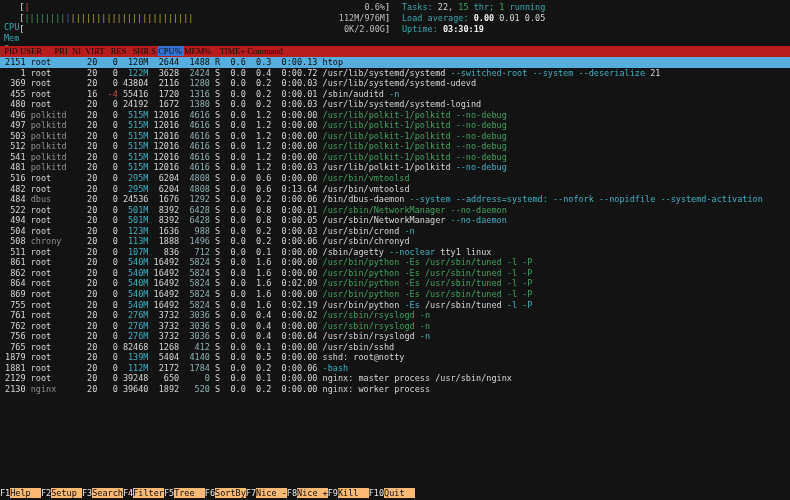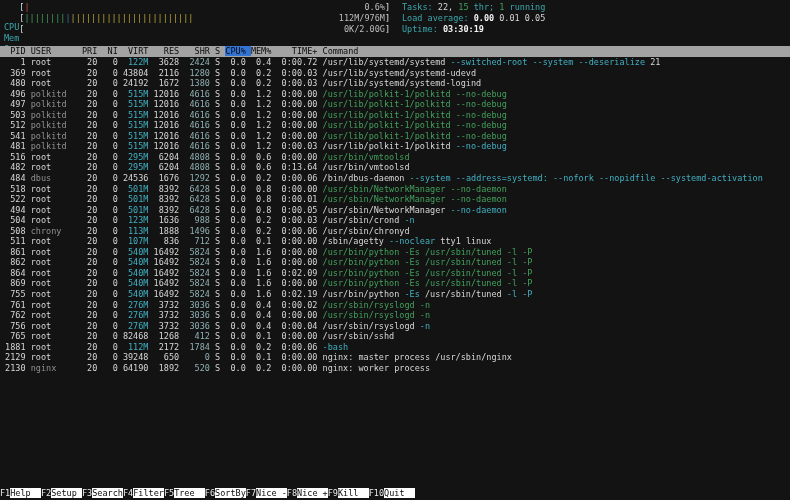--- a/index.html
+++ b/index.html
@@ -21,31 +21,31 @@
   .c-cyan{color:#41aec0;}
   .c-green{color:#42a05c;}
   .c-yellow{color:#b8a637;}
   .c-blue{color:#3d6fb4;}
   .c-red{color:#c8503c;}
   .c-dim{color:#8f8f8f;text-align:right;}
   .c-shr{color:#8fb0b4;}
   .c-bright{color:#f4f4f4;font-weight:bold;}
   
   .table{position:absolute;top:46px;left:0;width:790px;}
-  .thead{background:#a3a3a3;color:#0b0b0b;height:11px;line-height:11px;white-space:pre;}
+  .thead{background:#b91c1c;color:#0b0b0b;height:11px;line-height:11px;white-space:pre;font-family:Liberation Serif, serif;}
   .thead span{color:#0b0b0b;}
   .sortcol{background:#3273d3;}
   .prow{height:10.55px;line-height:10.55px;white-space:pre;}
   .sel{background:#56aede;}
   .sel, .sel span{color:#0c0c0c !important;}
   
   .footer{position:absolute;left:0;bottom:1px;width:790px;height:12px;line-height:12px;white-space:pre;}
   .fseg{display:inline;}
   .fkey{color:#ececec;text-align:center;}
-  .flabel{background:#ffffff;color:#0b0b0b;}
+  .flabel{background:#fdba74;color:#0b0b0b;}
 </style>
 </head>
 <body>
 
 <div class="term">
 
   <div class="hdr">
     <div class="meter">
       <span class="lbl">CPU</span><span class="br">[</span><span class="body"><span class="c-red">|</span><span class="val">0.6%</span></span><span class="br">]</span>
     </div>
@@ -59,48 +59,50 @@
 
   <div class="info">
     <div class="info-line"><span class="c-teal">Tasks: </span><span>22, </span><span class="c-green">15</span><span class="c-teal"> thr; </span><span class="c-green">1</span><span class="c-teal"> running</span></div>
     <div class="info-line"><span class="c-teal">Load average: </span><span class="c-bright">0.00 </span><span>0.01 </span><span>0.05</span></div>
     <div class="info-line"><span class="c-teal">Uptime: </span><span class="c-bright">03:30:19</span></div>
   </div>
 
   <div class="table">
     <div class="thead" id="thead"><span>  PID</span> <span>USER     </span> <span>PRI</span> <span> NI</span> <span> VIRT</span> <span>  RES</span> <span>  SHR</span> <span>S</span> <span class="sortcol">CPU% </span><span>MEM%</span> <span>   TIME+</span> <span>Command</span></div>
     <div id="tbody">
+        <div class="prow sel"><span> 2151</span> <span>root     </span> <span> 20</span> <span>  0</span> <span class="c-cyan"> 120M</span> <span> 2644</span> <span class="c-shr"> 1488</span> <span>R</span> <span> 0.6</span> <span> 0.3</span> <span> 0:00.13</span> htop</div>
         <div class="prow"><span>    1</span> <span>root     </span> <span> 20</span> <span>  0</span> <span class="c-cyan"> 122M</span> <span> 3628</span> <span class="c-shr"> 2424</span> <span>S</span> <span> 0.0</span> <span> 0.4</span> <span> 0:00.72</span> /usr/lib/systemd/systemd <span class="c-cyan">--switched-root</span> <span class="c-cyan">--system</span> <span class="c-cyan">--deserialize</span> 21</div>
         <div class="prow"><span>  369</span> <span>root     </span> <span> 20</span> <span>  0</span> <span>43804</span> <span> 2116</span> <span class="c-shr"> 1280</span> <span>S</span> <span> 0.0</span> <span> 0.2</span> <span> 0:00.03</span> /usr/lib/systemd/systemd-udevd</div>
+        <div class="prow"><span>  455</span> <span>root     </span> <span> 16</span> <span class="c-red"> -4</span> <span>55416</span> <span> 1720</span> <span class="c-shr"> 1316</span> <span>S</span> <span> 0.0</span> <span> 0.2</span> <span> 0:00.01</span> /sbin/auditd <span class="c-cyan">-n</span></div>
         <div class="prow"><span>  480</span> <span>root     </span> <span> 20</span> <span>  0</span> <span>24192</span> <span> 1672</span> <span class="c-shr"> 1380</span> <span>S</span> <span> 0.0</span> <span> 0.2</span> <span> 0:00.03</span> /usr/lib/systemd/systemd-logind</div>
         <div class="prow"><span>  496</span> <span class="c-dim">polkitd  </span> <span> 20</span> <span>  0</span> <span class="c-cyan"> 515M</span> <span>12016</span> <span class="c-shr"> 4616</span> <span>S</span> <span> 0.0</span> <span> 1.2</span> <span> 0:00.00</span> <span class="c-green">/usr/lib/polkit-1/polkitd --no-debug</span></div>
         <div class="prow"><span>  497</span> <span class="c-dim">polkitd  </span> <span> 20</span> <span>  0</span> <span class="c-cyan"> 515M</span> <span>12016</span> <span class="c-shr"> 4616</span> <span>S</span> <span> 0.0</span> <span> 1.2</span> <span> 0:00.00</span> <span class="c-green">/usr/lib/polkit-1/polkitd --no-debug</span></div>
         <div class="prow"><span>  503</span> <span class="c-dim">polkitd  </span> <span> 20</span> <span>  0</span> <span class="c-cyan"> 515M</span> <span>12016</span> <span class="c-shr"> 4616</span> <span>S</span> <span> 0.0</span> <span> 1.2</span> <span> 0:00.00</span> <span class="c-green">/usr/lib/polkit-1/polkitd --no-debug</span></div>
         <div class="prow"><span>  512</span> <span class="c-dim">polkitd  </span> <span> 20</span> <span>  0</span> <span class="c-cyan"> 515M</span> <span>12016</span> <span class="c-shr"> 4616</span> <span>S</span> <span> 0.0</span> <span> 1.2</span> <span> 0:00.00</span> <span class="c-green">/usr/lib/polkit-1/polkitd --no-debug</span></div>
         <div class="prow"><span>  541</span> <span class="c-dim">polkitd  </span> <span> 20</span> <span>  0</span> <span class="c-cyan"> 515M</span> <span>12016</span> <span class="c-shr"> 4616</span> <span>S</span> <span> 0.0</span> <span> 1.2</span> <span> 0:00.00</span> <span class="c-green">/usr/lib/polkit-1/polkitd --no-debug</span></div>
         <div class="prow"><span>  481</span> <span class="c-dim">polkitd  </span> <span> 20</span> <span>  0</span> <span class="c-cyan"> 515M</span> <span>12016</span> <span class="c-shr"> 4616</span> <span>S</span> <span> 0.0</span> <span> 1.2</span> <span> 0:00.03</span> /usr/lib/polkit-1/polkitd <span class="c-cyan">--no-debug</span></div>
         <div class="prow"><span>  516</span> <span>root     </span> <span> 20</span> <span>  0</span> <span class="c-cyan"> 295M</span> <span> 6204</span> <span class="c-shr"> 4808</span> <span>S</span> <span> 0.0</span> <span> 0.6</span> <span> 0:00.00</span> <span class="c-green">/usr/bin/vmtoolsd</span></div>
         <div class="prow"><span>  482</span> <span>root     </span> <span> 20</span> <span>  0</span> <span class="c-cyan"> 295M</span> <span> 6204</span> <span class="c-shr"> 4808</span> <span>S</span> <span> 0.0</span> <span> 0.6</span> <span> 0:13.64</span> /usr/bin/vmtoolsd</div>
         <div class="prow"><span>  484</span> <span class="c-dim">dbus     </span> <span> 20</span> <span>  0</span> <span>24536</span> <span> 1676</span> <span class="c-shr"> 1292</span> <span>S</span> <span> 0.0</span> <span> 0.2</span> <span> 0:00.06</span> /bin/dbus-daemon <span class="c-cyan">--system</span> <span class="c-cyan">--address=systemd:</span> <span class="c-cyan">--nofork</span> <span class="c-cyan">--nopidfile</span> <span class="c-cyan">--systemd-activation</span></div>
-        <div class="prow"><span>  518</span> <span>root     </span> <span> 20</span> <span>  0</span> <span class="c-cyan"> 501M</span> <span> 8392</span> <span class="c-shr"> 6428</span> <span>S</span> <span> 0.0</span> <span> 0.8</span> <span> 0:00.00</span> <span class="c-green">/usr/sbin/NetworkManager --no-daemon</span></div>
         <div class="prow"><span>  522</span> <span>root     </span> <span> 20</span> <span>  0</span> <span class="c-cyan"> 501M</span> <span> 8392</span> <span class="c-shr"> 6428</span> <span>S</span> <span> 0.0</span> <span> 0.8</span> <span> 0:00.01</span> <span class="c-green">/usr/sbin/NetworkManager --no-daemon</span></div>
         <div class="prow"><span>  494</span> <span>root     </span> <span> 20</span> <span>  0</span> <span class="c-cyan"> 501M</span> <span> 8392</span> <span class="c-shr"> 6428</span> <span>S</span> <span> 0.0</span> <span> 0.8</span> <span> 0:00.05</span> /usr/sbin/NetworkManager <span class="c-cyan">--no-daemon</span></div>
         <div class="prow"><span>  504</span> <span>root     </span> <span> 20</span> <span>  0</span> <span class="c-cyan"> 123M</span> <span> 1636</span> <span class="c-shr">  988</span> <span>S</span> <span> 0.0</span> <span> 0.2</span> <span> 0:00.03</span> /usr/sbin/crond <span class="c-cyan">-n</span></div>
         <div class="prow"><span>  508</span> <span class="c-dim">chrony   </span> <span> 20</span> <span>  0</span> <span class="c-cyan"> 113M</span> <span> 1888</span> <span class="c-shr"> 1496</span> <span>S</span> <span> 0.0</span> <span> 0.2</span> <span> 0:00.06</span> /usr/sbin/chronyd</div>
         <div class="prow"><span>  511</span> <span>root     </span> <span> 20</span> <span>  0</span> <span class="c-cyan"> 107M</span> <span>  836</span> <span class="c-shr">  712</span> <span>S</span> <span> 0.0</span> <span> 0.1</span> <span> 0:00.00</span> /sbin/agetty <span class="c-cyan">--noclear</span> tty1 linux</div>
         <div class="prow"><span>  861</span> <span>root     </span> <span> 20</span> <span>  0</span> <span class="c-cyan"> 540M</span> <span>16492</span> <span class="c-shr"> 5824</span> <span>S</span> <span> 0.0</span> <span> 1.6</span> <span> 0:00.00</span> <span class="c-green">/usr/bin/python -Es /usr/sbin/tuned -l -P</span></div>
         <div class="prow"><span>  862</span> <span>root     </span> <span> 20</span> <span>  0</span> <span class="c-cyan"> 540M</span> <span>16492</span> <span class="c-shr"> 5824</span> <span>S</span> <span> 0.0</span> <span> 1.6</span> <span> 0:00.00</span> <span class="c-green">/usr/bin/python -Es /usr/sbin/tuned -l -P</span></div>
         <div class="prow"><span>  864</span> <span>root     </span> <span> 20</span> <span>  0</span> <span class="c-cyan"> 540M</span> <span>16492</span> <span class="c-shr"> 5824</span> <span>S</span> <span> 0.0</span> <span> 1.6</span> <span> 0:02.09</span> <span class="c-green">/usr/bin/python -Es /usr/sbin/tuned -l -P</span></div>
         <div class="prow"><span>  869</span> <span>root     </span> <span> 20</span> <span>  0</span> <span class="c-cyan"> 540M</span> <span>16492</span> <span class="c-shr"> 5824</span> <span>S</span> <span> 0.0</span> <span> 1.6</span> <span> 0:00.00</span> <span class="c-green">/usr/bin/python -Es /usr/sbin/tuned -l -P</span></div>
         <div class="prow"><span>  755</span> <span>root     </span> <span> 20</span> <span>  0</span> <span class="c-cyan"> 540M</span> <span>16492</span> <span class="c-shr"> 5824</span> <span>S</span> <span> 0.0</span> <span> 1.6</span> <span> 0:02.19</span> /usr/bin/python <span class="c-cyan">-Es</span> /usr/sbin/tuned <span class="c-cyan">-l</span> <span class="c-cyan">-P</span></div>
         <div class="prow"><span>  761</span> <span>root     </span> <span> 20</span> <span>  0</span> <span class="c-cyan"> 276M</span> <span> 3732</span> <span class="c-shr"> 3036</span> <span>S</span> <span> 0.0</span> <span> 0.4</span> <span> 0:00.02</span> <span class="c-green">/usr/sbin/rsyslogd -n</span></div>
         <div class="prow"><span>  762</span> <span>root     </span> <span> 20</span> <span>  0</span> <span class="c-cyan"> 276M</span> <span> 3732</span> <span class="c-shr"> 3036</span> <span>S</span> <span> 0.0</span> <span> 0.4</span> <span> 0:00.00</span> <span class="c-green">/usr/sbin/rsyslogd -n</span></div>
         <div class="prow"><span>  756</span> <span>root     </span> <span> 20</span> <span>  0</span> <span class="c-cyan"> 276M</span> <span> 3732</span> <span class="c-shr"> 3036</span> <span>S</span> <span> 0.0</span> <span> 0.4</span> <span> 0:00.04</span> /usr/sbin/rsyslogd <span class="c-cyan">-n</span></div>
         <div class="prow"><span>  765</span> <span>root     </span> <span> 20</span> <span>  0</span> <span>82468</span> <span> 1268</span> <span class="c-shr">  412</span> <span>S</span> <span> 0.0</span> <span> 0.1</span> <span> 0:00.00</span> /usr/sbin/sshd</div>
+        <div class="prow"><span> 1879</span> <span>root     </span> <span> 20</span> <span>  0</span> <span class="c-cyan"> 139M</span> <span> 5404</span> <span class="c-shr"> 4140</span> <span>S</span> <span> 0.0</span> <span> 0.5</span> <span> 0:00.00</span> sshd: root@notty</div>
         <div class="prow"><span> 1881</span> <span>root     </span> <span> 20</span> <span>  0</span> <span class="c-cyan"> 112M</span> <span> 2172</span> <span class="c-shr"> 1784</span> <span>S</span> <span> 0.0</span> <span> 0.2</span> <span> 0:00.06</span> <span class="c-cyan">-bash</span></div>
         <div class="prow"><span> 2129</span> <span>root     </span> <span> 20</span> <span>  0</span> <span>39248</span> <span>  650</span> <span class="c-shr">    0</span> <span>S</span> <span> 0.0</span> <span> 0.1</span> <span> 0:00.00</span> nginx: master process /usr/sbin/nginx</div>
-        <div class="prow"><span> 2130</span> <span class="c-dim">nginx    </span> <span> 20</span> <span>  0</span> <span>64190</span> <span> 1892</span> <span class="c-shr">  520</span> <span>S</span> <span> 0.0</span> <span> 0.2</span> <span> 0:00.00</span> nginx: worker process</div>
+        <div class="prow"><span> 2130</span> <span class="c-dim">nginx    </span> <span> 20</span> <span>  0</span> <span>39640</span> <span> 1892</span> <span class="c-shr">  520</span> <span>S</span> <span> 0.0</span> <span> 0.2</span> <span> 0:00.00</span> nginx: worker process</div>
       </div>
   </div>
 
   <div class="footer" id="footer"><span class="fseg"><span class="fkey">F1</span><span class="flabel">Help  </span></span><span class="fseg"><span class="fkey">F2</span><span class="flabel">Setup </span></span><span class="fseg"><span class="fkey">F3</span><span class="flabel">Search</span></span><span class="fseg"><span class="fkey">F4</span><span class="flabel">Filter</span></span><span class="fseg"><span class="fkey">F5</span><span class="flabel">Tree  </span></span><span class="fseg"><span class="fkey">F6</span><span class="flabel">SortBy</span></span><span class="fseg"><span class="fkey">F7</span><span class="flabel">Nice -</span></span><span class="fseg"><span class="fkey">F8</span><span class="flabel">Nice +</span></span><span class="fseg"><span class="fkey">F9</span><span class="flabel">Kill  </span></span><span class="fseg"><span class="fkey">F10</span><span class="flabel">Quit  </span></span></div>
 
 </div>
 
 </body></html>

